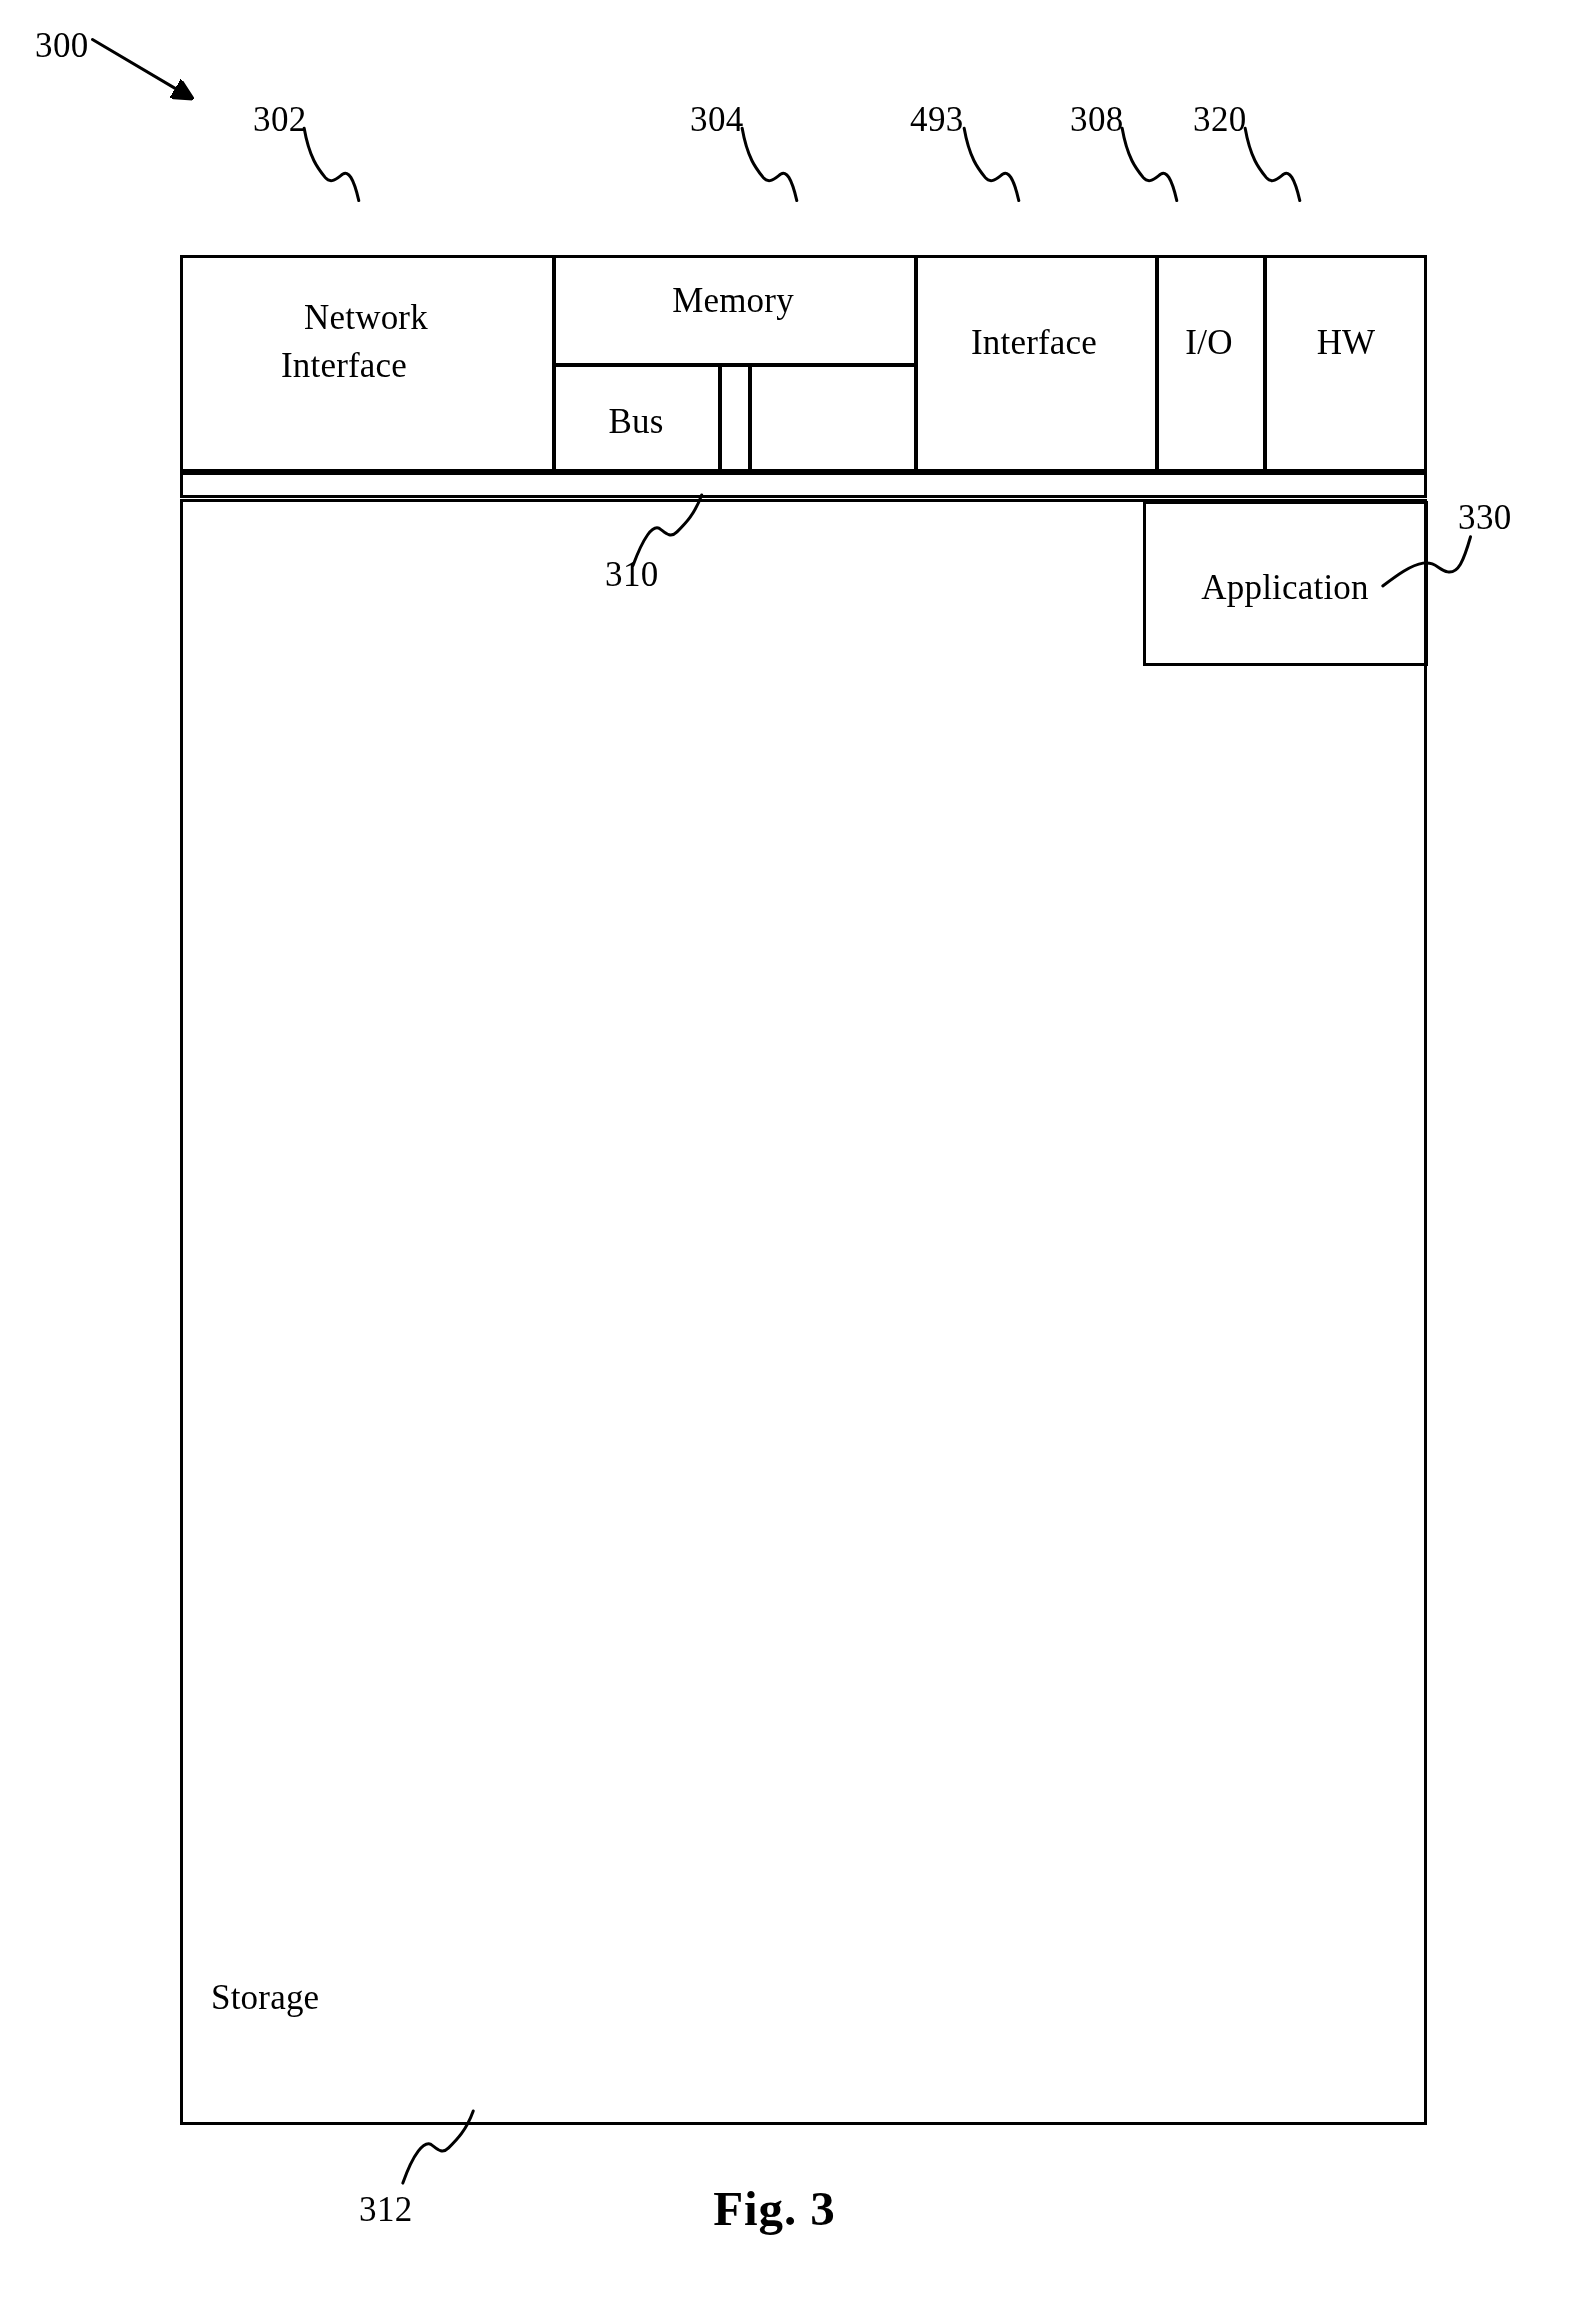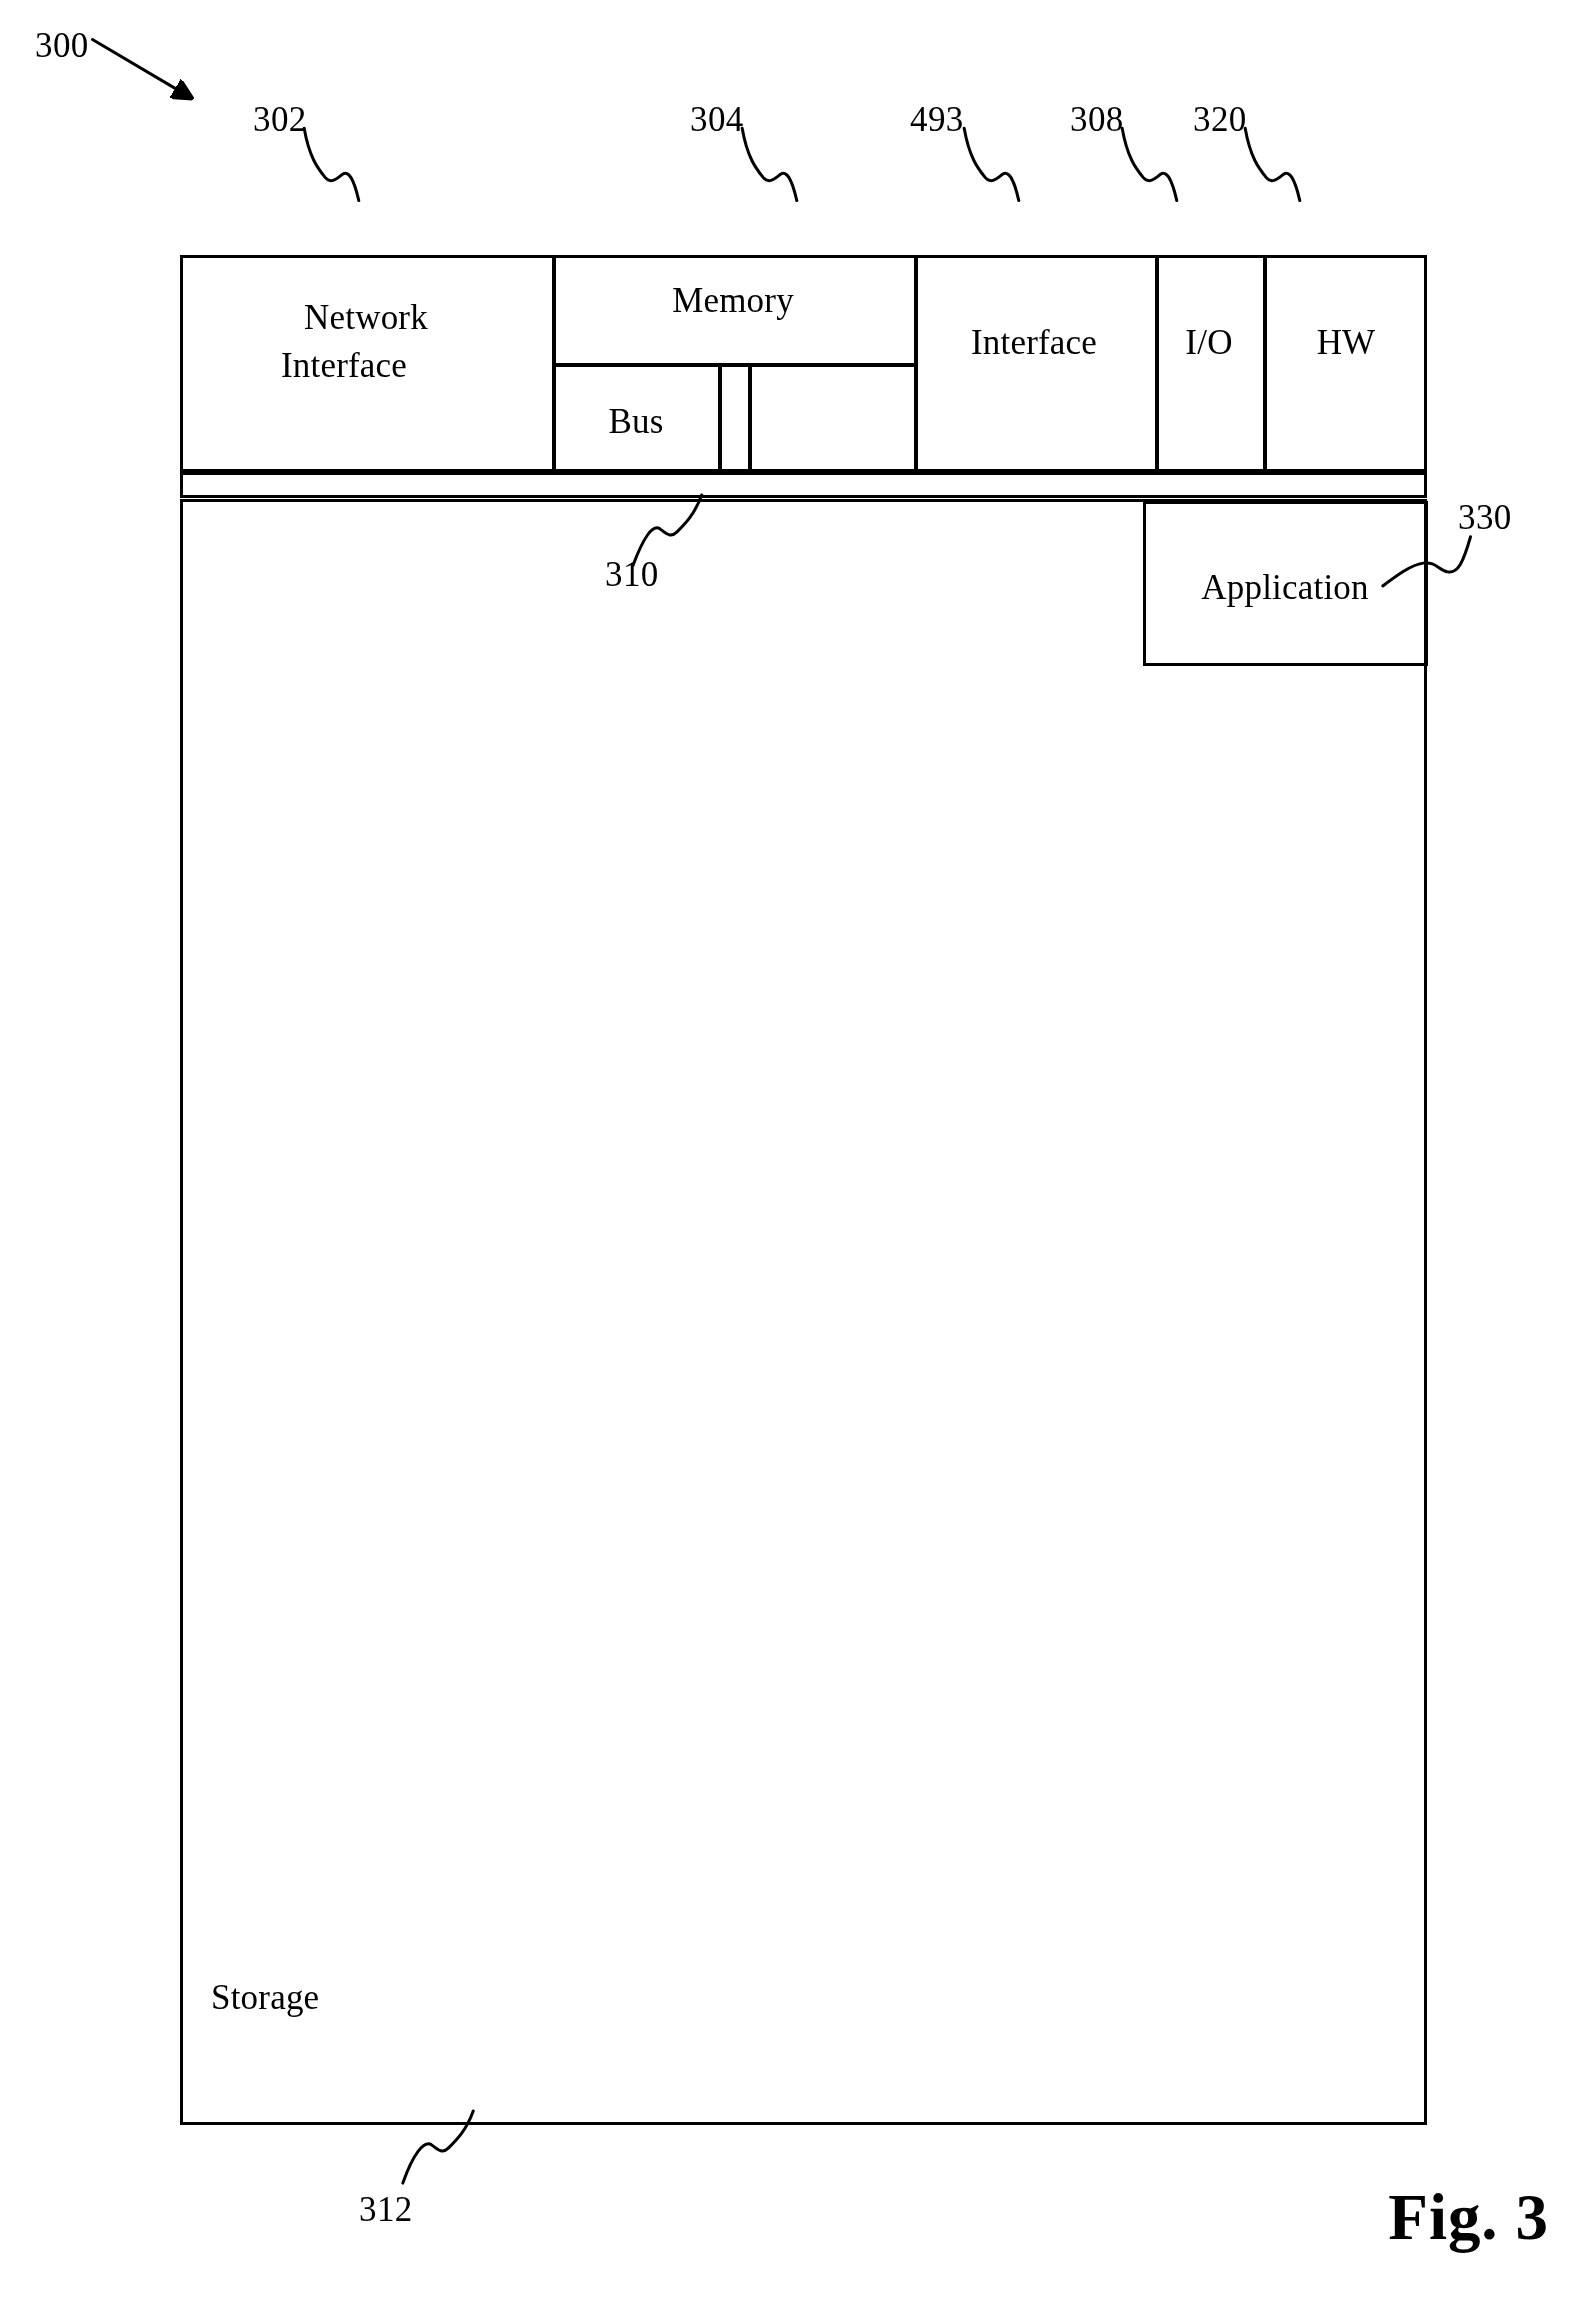--- a/index.html
+++ b/index.html
@@ -70,22 +70,22 @@
     fill: #000;
     stroke: #000;
   }
 
   
   #fig-caption {
     position: absolute;
     left: 0;
     width: 1549px;
     top: 2180px;
-    text-align: right;
-    font-size: 65px;
+    text-align: center;
+    font-size: 49px;
     font-weight: bold;
     letter-spacing: 0.9px;
     font-family: "Liberation Serif", "DejaVu Serif", serif;
   }
 </style>
 </head>
 <body>
 
 <div id="page">
 

